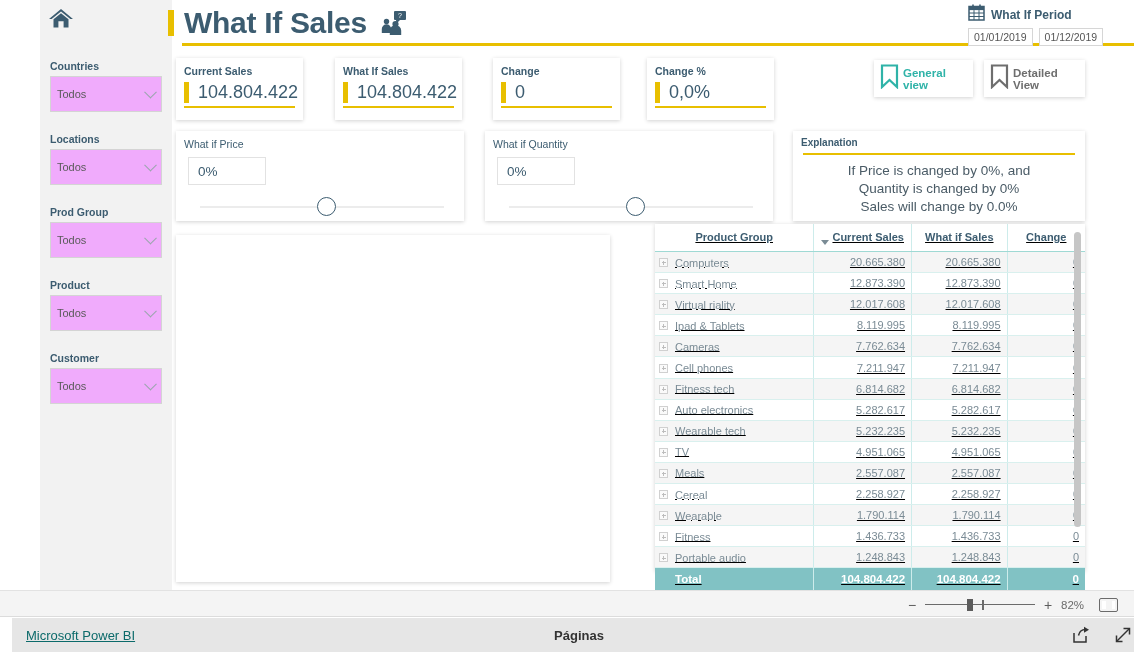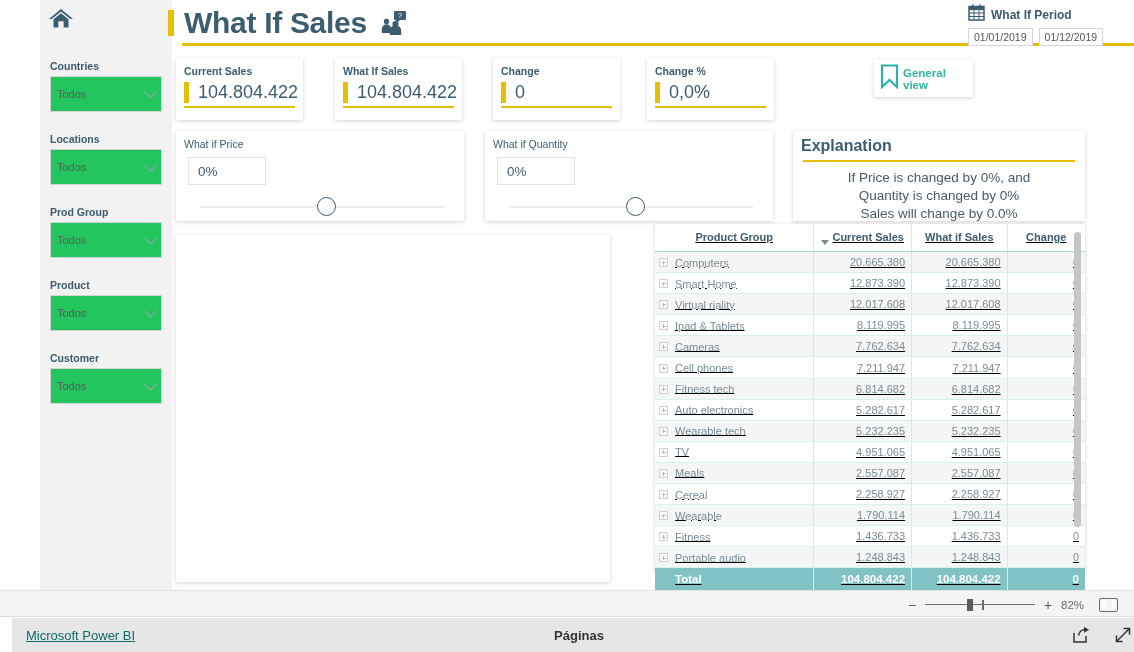--- a/index.html
+++ b/index.html
@@ -88,21 +88,21 @@
 
   
   .filters { position: absolute; left: 50px; top: 60px; width: 112px; }
   .filter-block { margin-bottom: 21px; }
   .filter-label {
     font-size: 10.5px; font-weight: bold; color: #3c5c70;
     margin-bottom: 4px;
   }
   .filter-select {
     position: relative;
-    background: #22c55e;
+    background: #f0abfc;
     border: 1px solid #d4d4d4;
     height: 22px;
     display: flex; align-items: center;
     padding: 17px 6px;
     cursor: pointer;
   }
   .filter-value { font-size: 11px; color: #5a5a5a; }
   .chev {
     position: absolute; right: 6px; top: 50%;
     transform: translateY(-60%);
@@ -170,21 +170,21 @@
   .slider-thumb {
     position: absolute; left: 48%; top: 0;
     width: 19px; height: 19px; border-radius: 50%;
     border: 1.6px solid #3c5c70; background: #fff;
     cursor: pointer;
   }
 
   
   .expl-card { height: 90px; }
   .expl-title {
-    font-size: 16px; font-weight: bold; color: #3c5c70;
+    font-size: 10px; font-weight: bold; color: #3c5c70;
     margin: 6px 0 0 8px;
   }
   .expl-rule {
     margin: 5px 10px 0 10px; height: 2px; background: #e8bf00;
   }
   .expl-body {
     margin-top: 7px;
     text-align: center;
     font-size: 13.5px;
     line-height: 1.35;
@@ -457,20 +457,28 @@
 
   <div class="card viewbtn general" style="left:874px; top:60px; width:99px;">
     <span>
       <svg width="19" height="25" viewBox="0 0 19 25">
         <path d="M2 1.5 H17 V23 L9.5 16 L2 23 Z" fill="none" stroke="#2fb3a8" stroke-width="2.2"></path>
       </svg>
     </span>
     <span class="viewbtn-label">General view</span>
   </div>
 
+  <div class="card viewbtn detailed" style="left:984px; top:60px; width:101px;">
+    <span>
+      <svg width="19" height="25" viewBox="0 0 19 25">
+        <path d="M2 1.5 H17 V23 L9.5 16 L2 23 Z" fill="none" stroke="#6e6e6e" stroke-width="2.2"></path>
+      </svg>
+    </span>
+    <span class="viewbtn-label">Detailed View</span>
+  </div>
 
   <div class="card slider-card" style="left:176px; top:131px; width:288px;">
     <div class="slider-title">What if Price</div>
     <div class="slider-input">0%</div>
     <div class="slider-track-wrap">
       <div class="slider-track"></div>
       <div class="slider-thumb" style="left: 48%;"></div>
     </div>
   </div>
 

